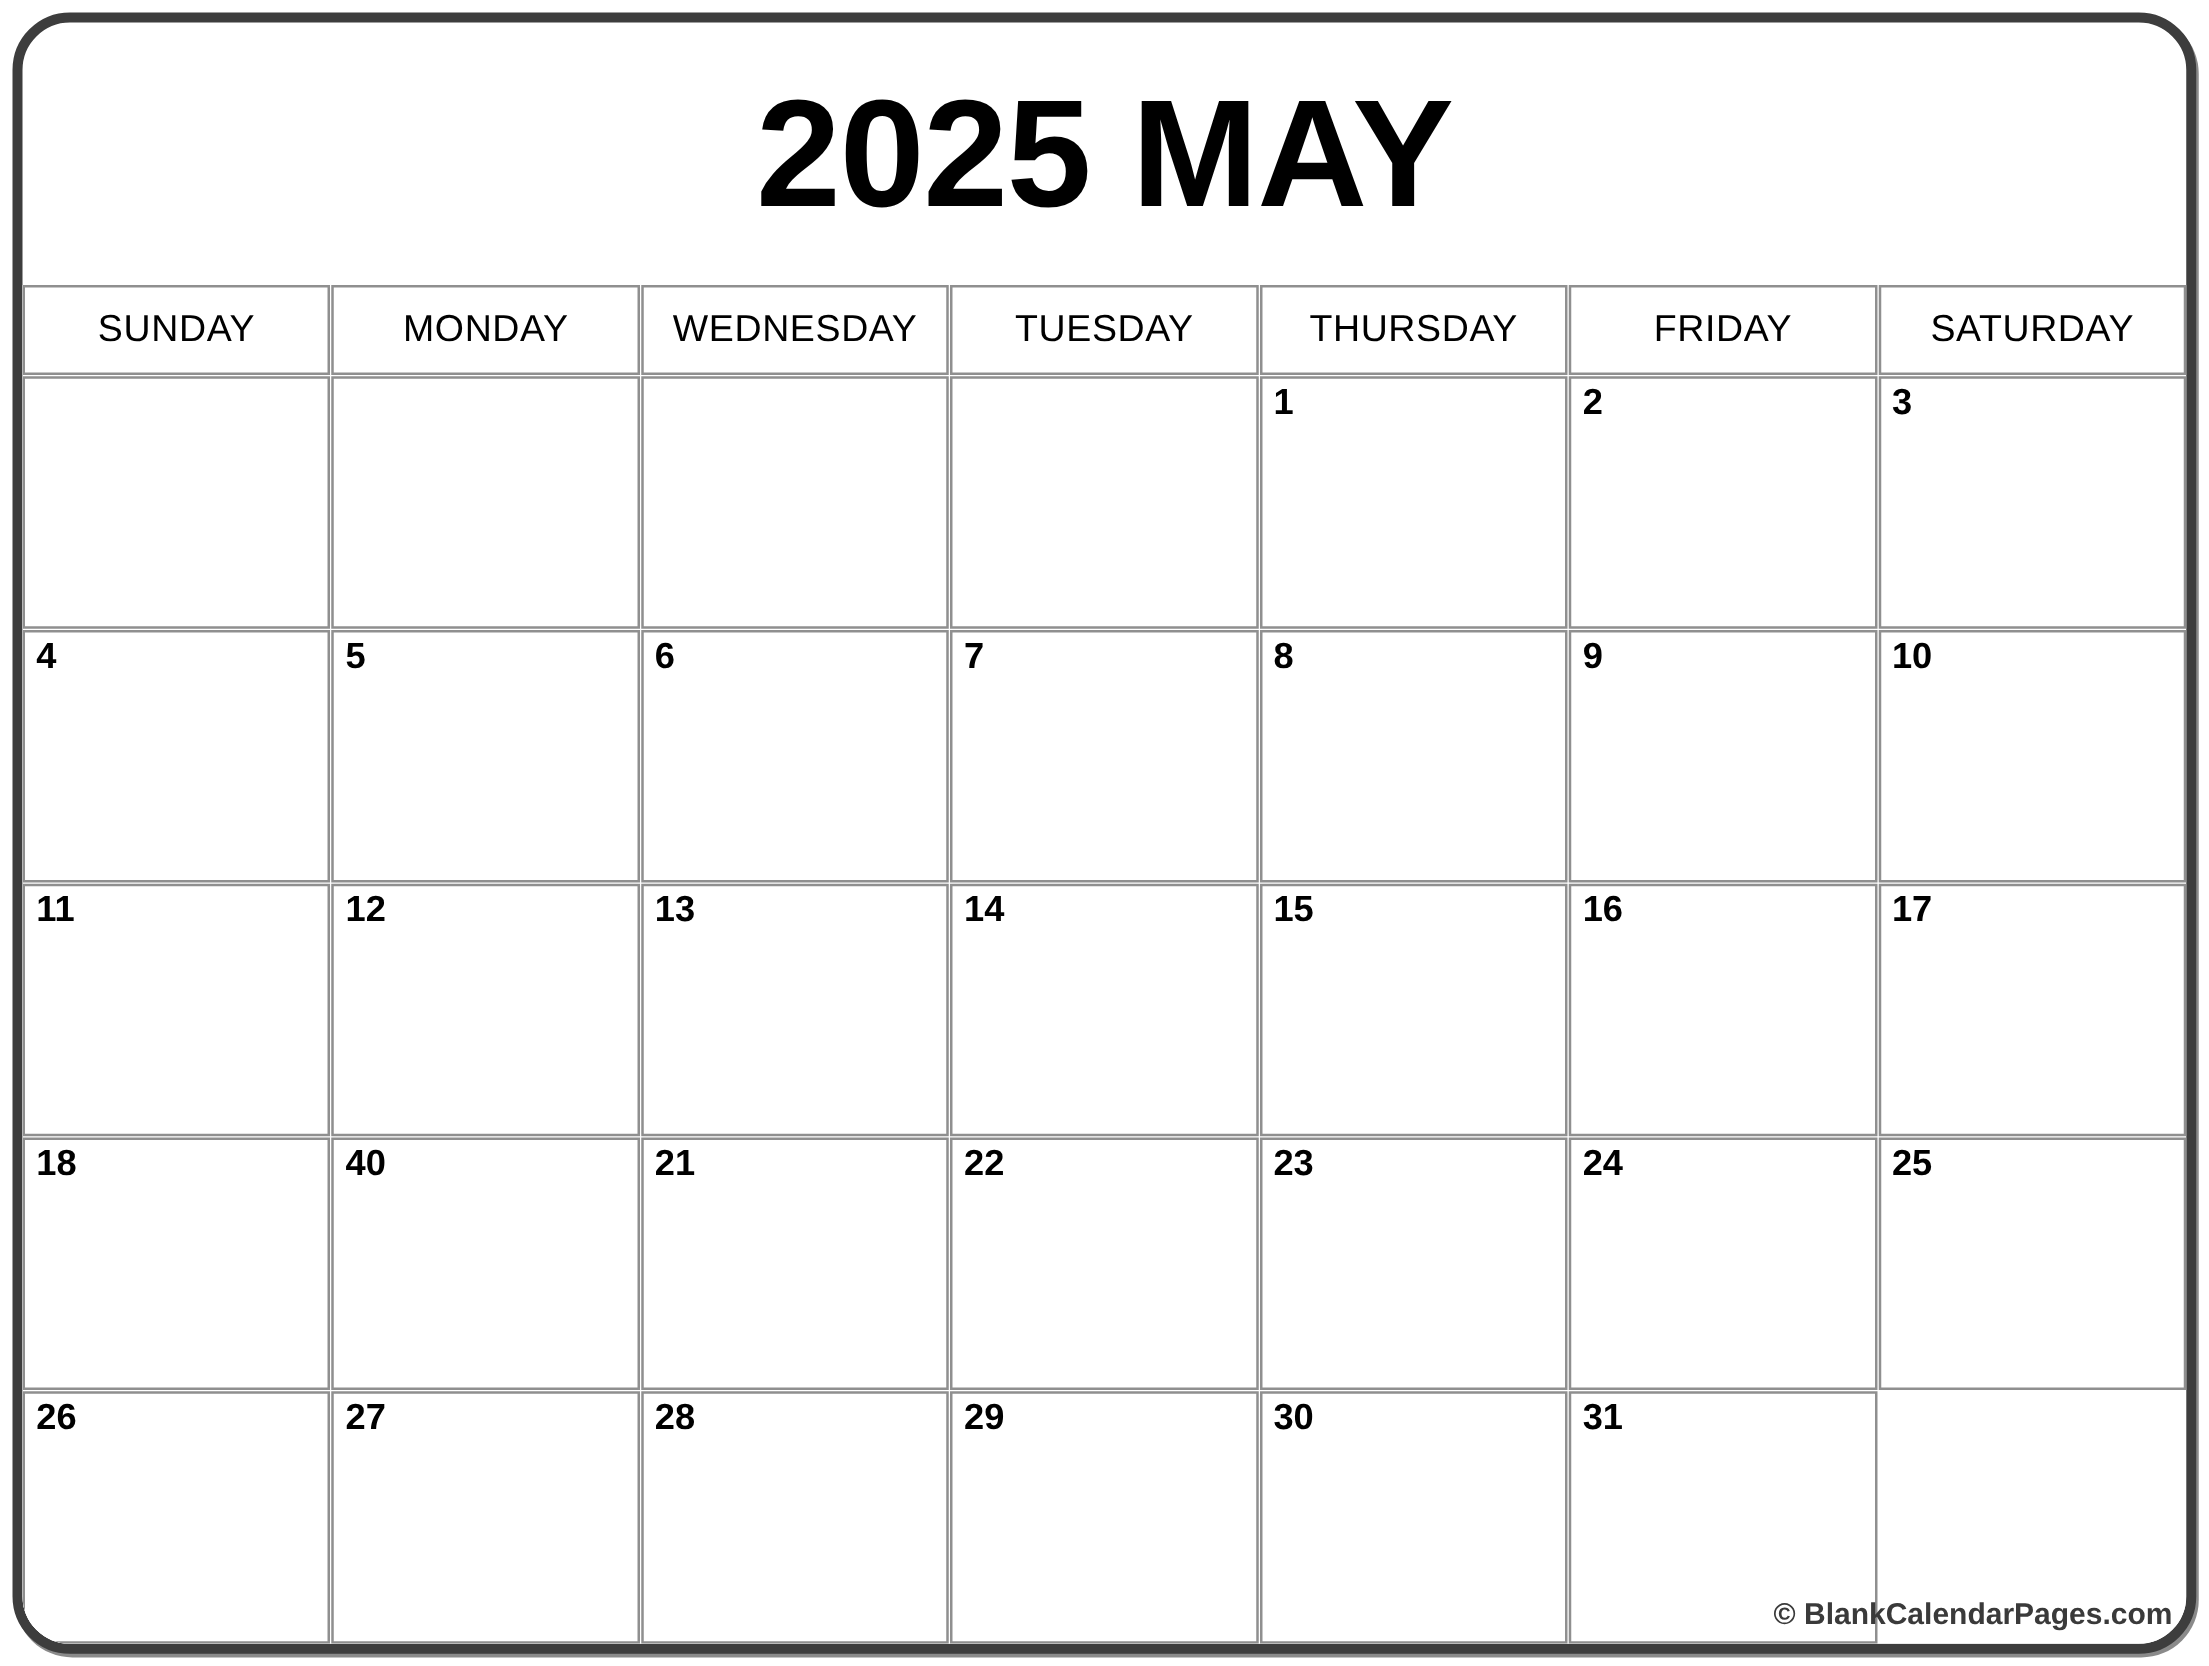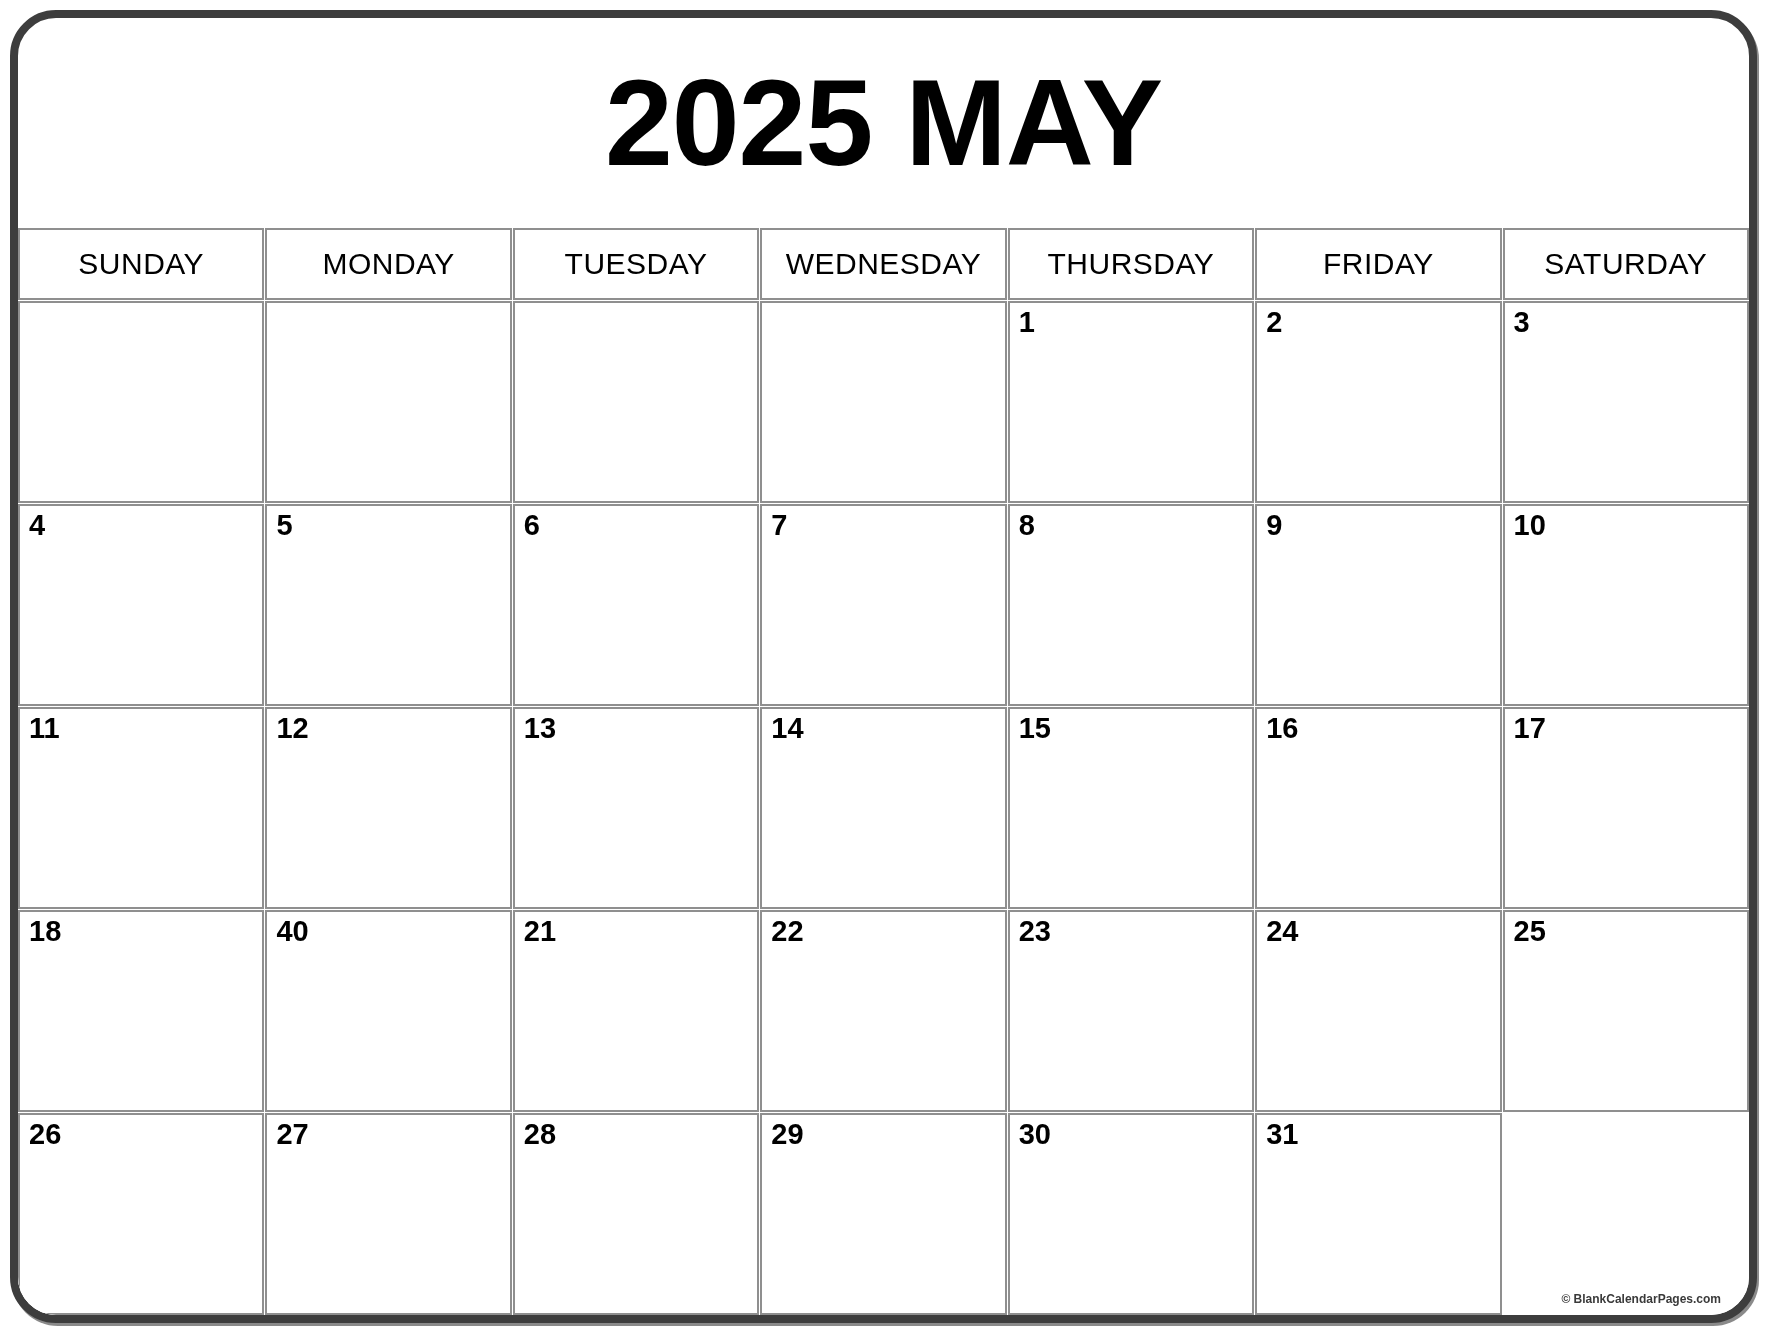--- a/index.html
+++ b/index.html
@@ -66,41 +66,41 @@
     padding:3px 0 0 9px;
   }
   .daynum{
     font-size:29px;
     font-weight:bold;
     line-height:1.15;
     color:var(--text);
   }
   .footer{
     position:absolute;
-    right:28px;bottom:9px;
-    font-size:12px;
+    right:11px;bottom:9px;
+    font-size:24px;
     font-weight:bold;
     color:var(--footer-text);
     white-space:nowrap;
     margin-top:13px;
   }
 </style>
 </head>
 <body>
 
 <div class="page">
   <div class="frame">
     <div class="title-area">
       <h1 class="title">2025 MAY</h1>
     </div>
     <div class="grid">
         <div class="hcell">SUNDAY</div>
         <div class="hcell">MONDAY</div>
+        <div class="hcell">WEDNESDAY</div>
         <div class="hcell">TUESDAY</div>
-        <div class="hcell">WEDNESDAY</div>
         <div class="hcell">THURSDAY</div>
         <div class="hcell">FRIDAY</div>
         <div class="hcell">SATURDAY</div>
         <div class="dcell"><span class="daynum"></span></div>
         <div class="dcell"><span class="daynum"></span></div>
         <div class="dcell"><span class="daynum"></span></div>
         <div class="dcell"><span class="daynum"></span></div>
         <div class="dcell"><span class="daynum">1</span></div>
         <div class="dcell"><span class="daynum">2</span></div>
         <div class="dcell"><span class="daynum">3</span></div>

